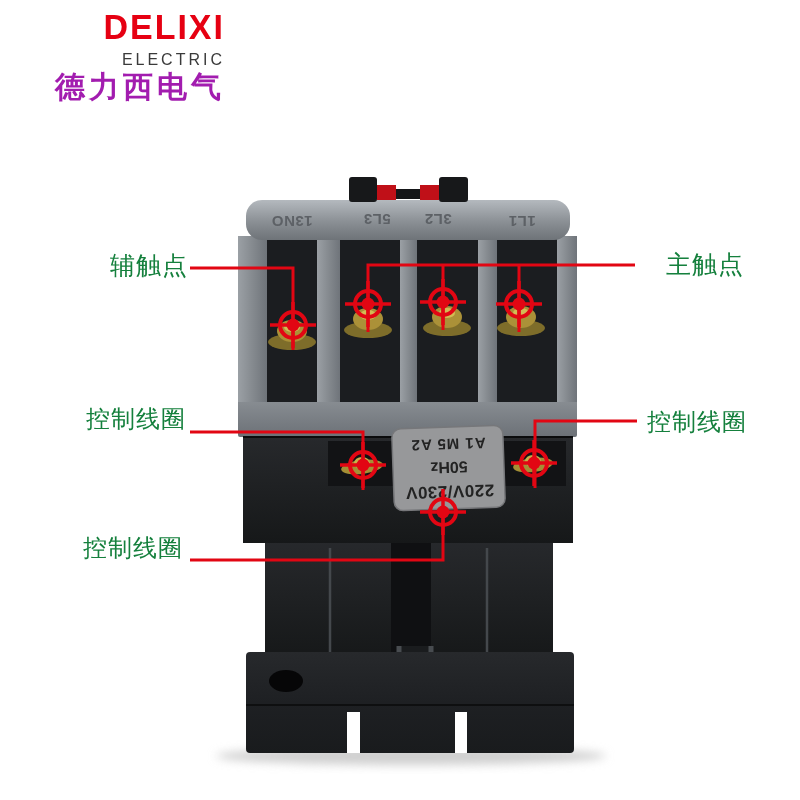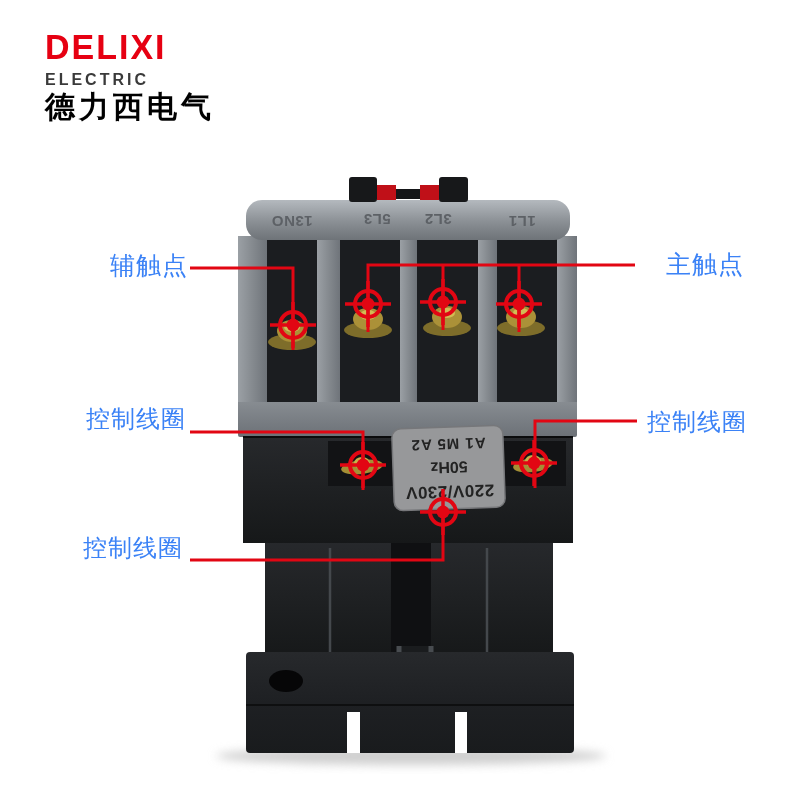--- a/index.html
+++ b/index.html
@@ -1,34 +1,34 @@
 <!DOCTYPE html>
 <html><head>
 <meta charset="utf-8">
 <style>
   html,body{margin:0;padding:0;background:#ffffff;}
   .canvas{
     position:relative;width:800px;height:800px;background:#ffffff;overflow:hidden;
     font-family:"Liberation Sans","DejaVu Sans",sans-serif;
   }
   
-  .logo{position:absolute;left:45px;top:30px;width:180px;text-align:left;line-height:1;}
+  .logo{position:absolute;left:45px;top:10px;width:180px;text-align:right;line-height:1;}
   .logo-wordmark{
     color:#e60012;font-size:34px;font-weight:bold;letter-spacing:2px;
     transform:scaleY(1.02);margin:0 0 4px 0;
   }
   .logo-subtitle{
-    color:#3a3a3a;font-size:16px;font-weight:bold;letter-spacing:3px;margin:8px 0 4px 0;
+    color:#3a3a3a;font-size:16px;font-weight:normal;letter-spacing:3px;margin:8px 0 4px 0;
   }
   .logo-cn{
-    color:#000000;font-size:30px;font-weight:bold;letter-spacing:4px;margin:0;
+    color:#a21caf;font-size:30px;font-weight:bold;letter-spacing:4px;margin:0;
     white-space:nowrap;
   }
   
-  .callout{position:absolute;color:#3b82f6;letter-spacing:1px;line-height:25px;}
+  .callout{position:absolute;color:#15803d;letter-spacing:1px;line-height:25px;}
   .callout .ln{display:block;}
   .c-aux {left:40px; top:253px; width:148px; font-size:25px; text-align:right;}
   .c-main{left:666px;top:252px; width:148px; font-size:25px; text-align:left;}
   .c-a1  {left:84px; top:406px; width:104px; font-size:24px; text-align:center;}
   .c-a2  {left:645px;top:409px; width:104px; font-size:24px; text-align:center;}
   .c-volt{left:81px; top:535px; width:104px; font-size:24px; text-align:center;}
   svg{position:absolute;left:0;top:0;}
   svg text{font-family:"Liberation Sans","DejaVu Sans",sans-serif;}
 </style>
 </head>

